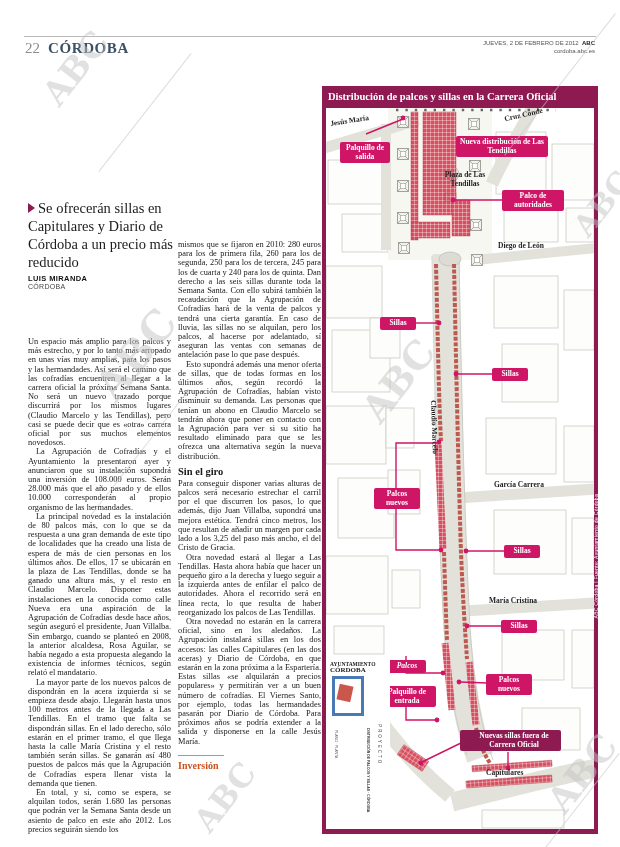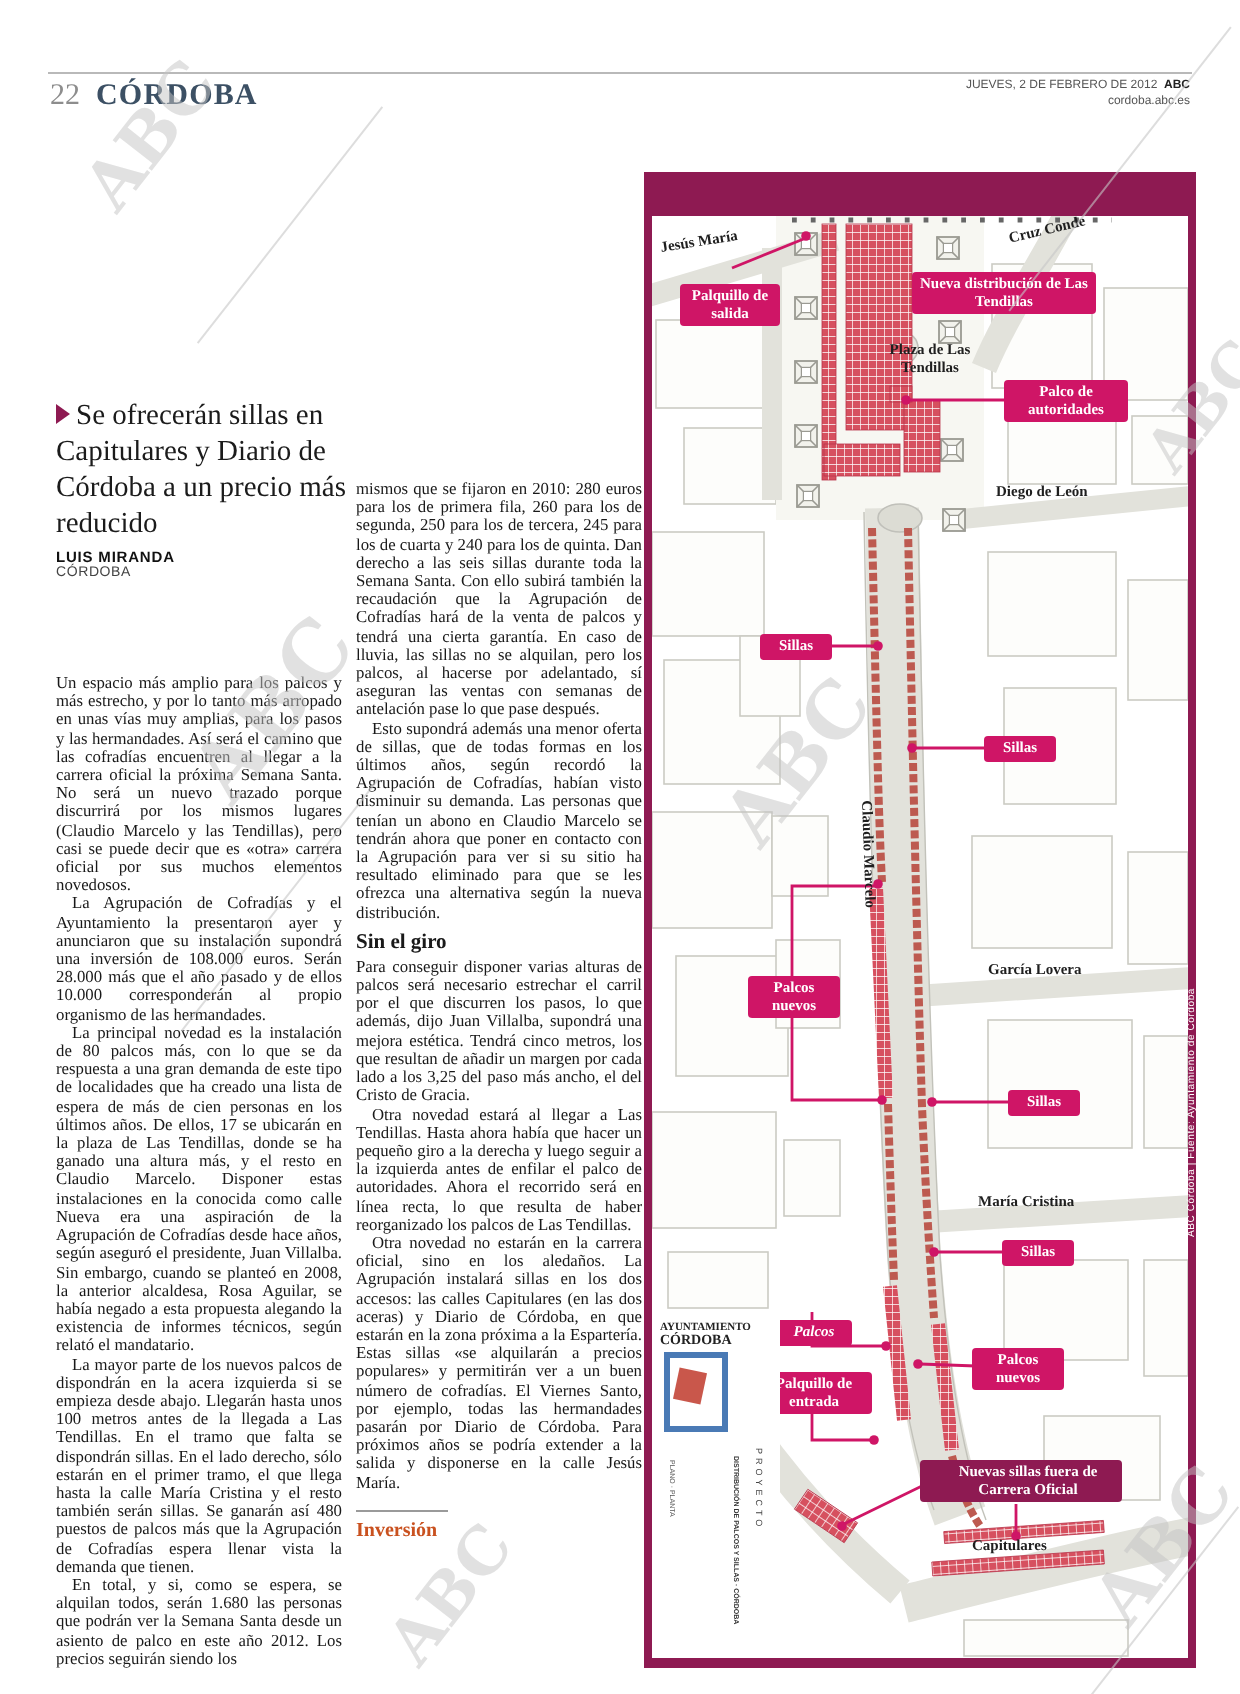--- a/index.html
+++ b/index.html
@@ -102,20 +102,21 @@
     <p class="ind">Esto supondrá además una menor oferta de sillas, que de todas formas en los últimos años, según recordó la Agrupación de Cofradías, habían visto disminuir su demanda. Las personas que tenían un abono en Claudio Marcelo se tendrán ahora que poner en contacto con la Agrupación para ver si su sitio ha resultado eliminado para que se les ofrezca una alternativa según la nueva distribución.</p>
     <div class="subhead2">Sin el giro</div>
     <p>Para conseguir disponer varias alturas de palcos será necesario estrechar el carril por el que discurren los pasos, lo que además, dijo Juan Villalba, supondrá una mejora estética. Tendrá cinco metros, los que resultan de añadir un margen por cada lado a los 3,25 del paso más ancho, el del Cristo de Gracia.</p>
     <p class="ind">Otra novedad estará al llegar a Las Tendillas. Hasta ahora había que hacer un pequeño giro a la derecha y luego seguir a la izquierda antes de enfilar el palco de autoridades. Ahora el recorrido será en línea recta, lo que resulta de haber reorganizado los palcos de Las Tendillas.</p>
     <p class="ind">Otra novedad no estarán en la carrera oficial, sino en los aledaños. La Agrupación instalará sillas en los dos accesos: las calles Capitulares (en las dos aceras) y Diario de Córdoba, en que estarán en la zona próxima a la Espartería. Estas sillas «se alquilarán a precios populares» y permitirán ver a un buen número de cofradías. El Viernes Santo, por ejemplo, todas las hermandades pasarán por Diario de Córdoba. Para próximos años se podría extender a la salida y disponerse en la calle Jesús María.</p>
     <div class="inv-rule"></div>
     <div class="inv-kicker">Inversión</div>
   </div>
 
   <div class="infographic">
+    <div class="info-title">Distribución de palcos y sillas en la Carrera Oficial</div>
     <div class="credit">ABC Córdoba | Fuente: Ayuntamiento de Córdoba</div>
 
     <div class="map-wrap">
 
       <svg class="map-svg" width="268" height="721" viewBox="0 0 268 721">
         <defs>
           <pattern id="hatch" width="4" height="4" patternUnits="userSpaceOnUse">
             <rect width="4" height="4" fill="#d6505f"></rect>
             <path d="M0 0H4 M0 0V4" stroke="#ffffff" stroke-width="0.7"></path>
           </pattern>
@@ -241,21 +242,21 @@
           <circle cx="111" cy="612" r="2.4"></circle>
             <circle cx="95" cy="655" r="2.4"></circle>
           <circle cx="182" cy="660" r="2.4"></circle>
         </g>
       </svg>
 
       <div class="street" style="left:4px;top:8px;transform:rotate(-9deg);">Jesús María</div>
       <div class="street" style="left:178px;top:2px;transform:rotate(-13deg);">Cruz Conde</div>
       <div class="plaza-name">Plaza de Las Tendillas</div>
       <div class="street" style="left:172px;top:133px;">Diego de León</div>
-      <div class="street" style="left:168px;top:372px;">García Lovera</div>
+      <div class="street" style="left:168px;top:372px;">García Carrera</div>
       <div class="street" style="left:112px;top:292px;transform:rotate(88deg);transform-origin:left top;">Claudio Marcelo</div>
       <div class="street" style="left:163px;top:488px;">María Cristina</div>
       <div class="street" style="left:160px;top:660px;">Capitulares</div>
       <div class="street" style="left:34px;top:566px;transform:rotate(56deg);transform-origin:left top;font-size:7px;">Diario de Córdoba</div>
 
       <div class="tag" style="left:14px;top:22px;width:44px;margin-top:12px;">Palquillo de salida</div>
       <div class="tag" style="left:130px;top:28px;width:86px;">Nueva distribución de Las Tendillas</div>
       <div class="tag" style="left:176px;top:82px;width:56px;">Palco de autoridades</div>
       <div class="tag" style="left:54px;top:209px;width:30px;">Sillas</div>
       <div class="tag" style="left:166px;top:260px;width:30px;">Sillas</div>

